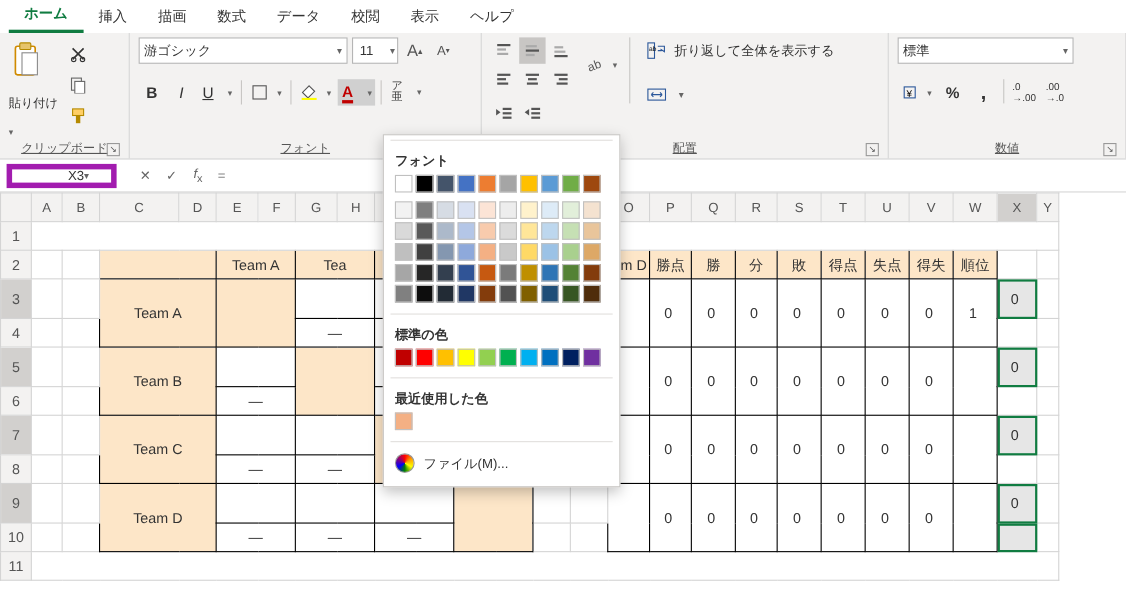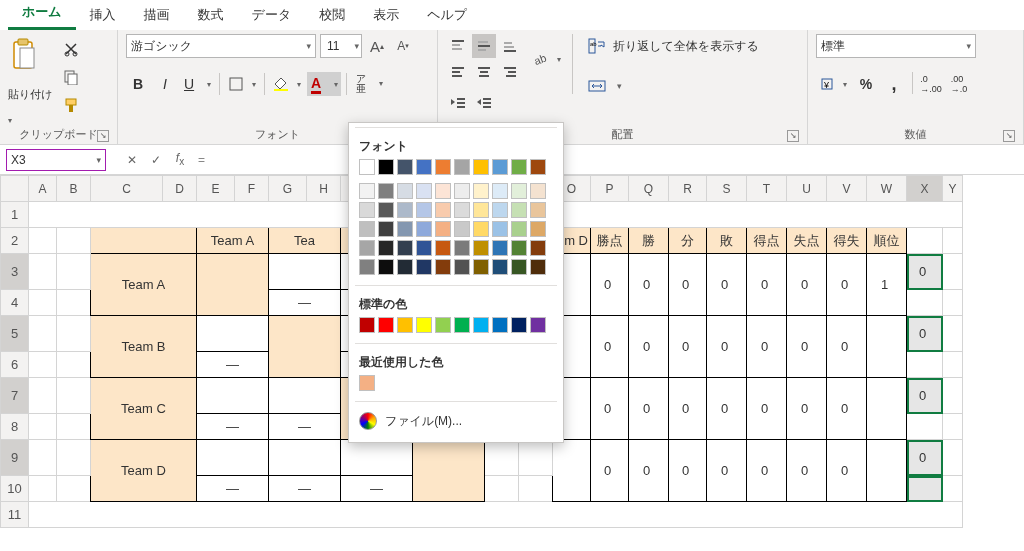--- a/index.html
+++ b/index.html
@@ -7,21 +7,21 @@
 
   
   .menubar { display: flex; align-items: flex-end; gap: 0; padding: 2px 0 0 8px; height: 30px; }
   .menubar .item { padding: 6px 14px; cursor: pointer; font-size: 13px; }
   .menubar .item.active { color: #107c41; border-bottom: 3px solid #107c41; font-weight: 600; }
 
   
   .ribbon { display: flex; background: #f3f2f1; border-bottom: 1px solid #d6d6d6; height: 115px; }
   .group { display: flex; flex-direction: column; border-right: 1px solid #d6d6d6; padding: 4px 8px 0 8px; }
   .group-body { flex: 1; display: flex; align-items: flex-start; gap: 6px; }
-  .group-label { text-align: center; font-size: 11px; color: #555; padding: 2px 0 2px 0; position: relative; }
+  .group-label { text-align: center; font-size: 11px; color: #555; padding: 2px 0 2px 0; position: relative; text-decoration: underline; }
   .group-label .launcher { position: absolute; right: 0; bottom: 2px; width: 12px; height: 12px; border: 1px solid #999; font-size: 8px; line-height: 10px; text-align: center; color: #555; }
 
   .big-btn { display: flex; flex-direction: column; align-items: flex-start; justify-content: flex-start; width: 46px; height: 78px; padding-top: 4px; gap: 16px; }
   .big-btn .icon-slot { width: 34px; height: 34px; display:flex; align-items:center; justify-content:center; }
   .big-btn .label { font-size: 11px; line-height: 1.1; text-align: center; }
   .mini-col { display: flex; flex-direction: column; gap: 6px; padding-top: 4px; }
 
   .font-row1 { display: flex; align-items: center; gap: 4px; }
   .font-name { width: 190px; height: 24px; border: 1px solid #b5b5b5; background: #fff; padding: 2px 4px; display:flex; align-items:center; justify-content:space-between; }
   .font-size { width: 42px; height: 24px; border: 1px solid #b5b5b5; background:#fff; display:flex; align-items:center; justify-content:space-between; padding: 0 2px 0 6px; }
@@ -37,21 +37,21 @@
   .align-cell { display:flex; align-items:center; justify-content:center; }
   .align-extra { display:flex; flex-direction:column; gap:16px; margin-left:6px; }
   .wide-row { display:flex; align-items:center; gap:6px; height:24px; }
   .wrap-icon { width:20px; height:20px; display:flex; align-items:center; justify-content:center; }
 
   .number-box { width:160px; height:24px; border:1px solid #b5b5b5; background:#fff; display:flex; align-items:center; justify-content:space-between; padding:0 4px; }
   .num-row2 { display:flex; gap:4px; margin-top:8px; }
 
   
   .formula-bar { display:flex; align-items:center; border-bottom:1px solid #d6d6d6; height:30px; }
-  .namebox { width:100px; height:22px; border:1px solid #a21caf; margin:0 14px 0 6px; display:flex; align-items:center; justify-content:space-between; padding:0 4px; background:#fff; }
+  .namebox { width:100px; height:22px; border:5px solid #a21caf; margin:0 14px 0 6px; display:flex; align-items:center; justify-content:flex-end; padding:0 20px; background:#fff; }
   .fx-btn { width:24px; text-align:center; color:#666; }
   .formula-input { flex:1; height:22px; padding:0 6px; display:flex; align-items:center; color:#888; }
 
   
   .grid-wrap { position:relative; }
   table.sheet { border-collapse:collapse; table-layout:fixed; }
   .sheet th, .sheet td { border:1px solid #d4d4d4; font-size:13px; font-weight:normal; text-align:center; background:#fff; height:26px; overflow:hidden; }
   .sheet thead th { background:#f3f2f1; color:#555; font-size:12px; }
   .sheet thead th.col-sel { background:#d2d0ce; }
   .sheet tbody th { background:#f3f2f1; color:#555; width:28px; }

